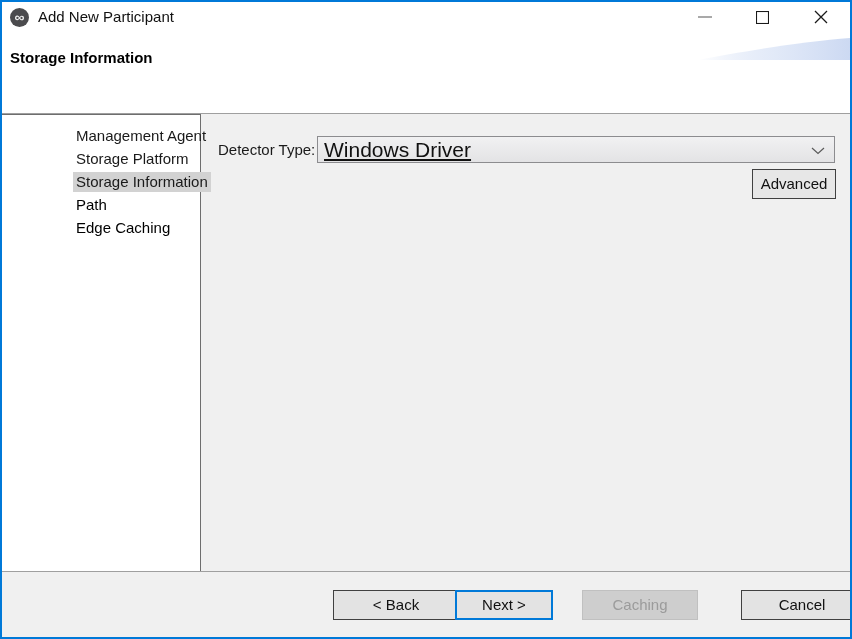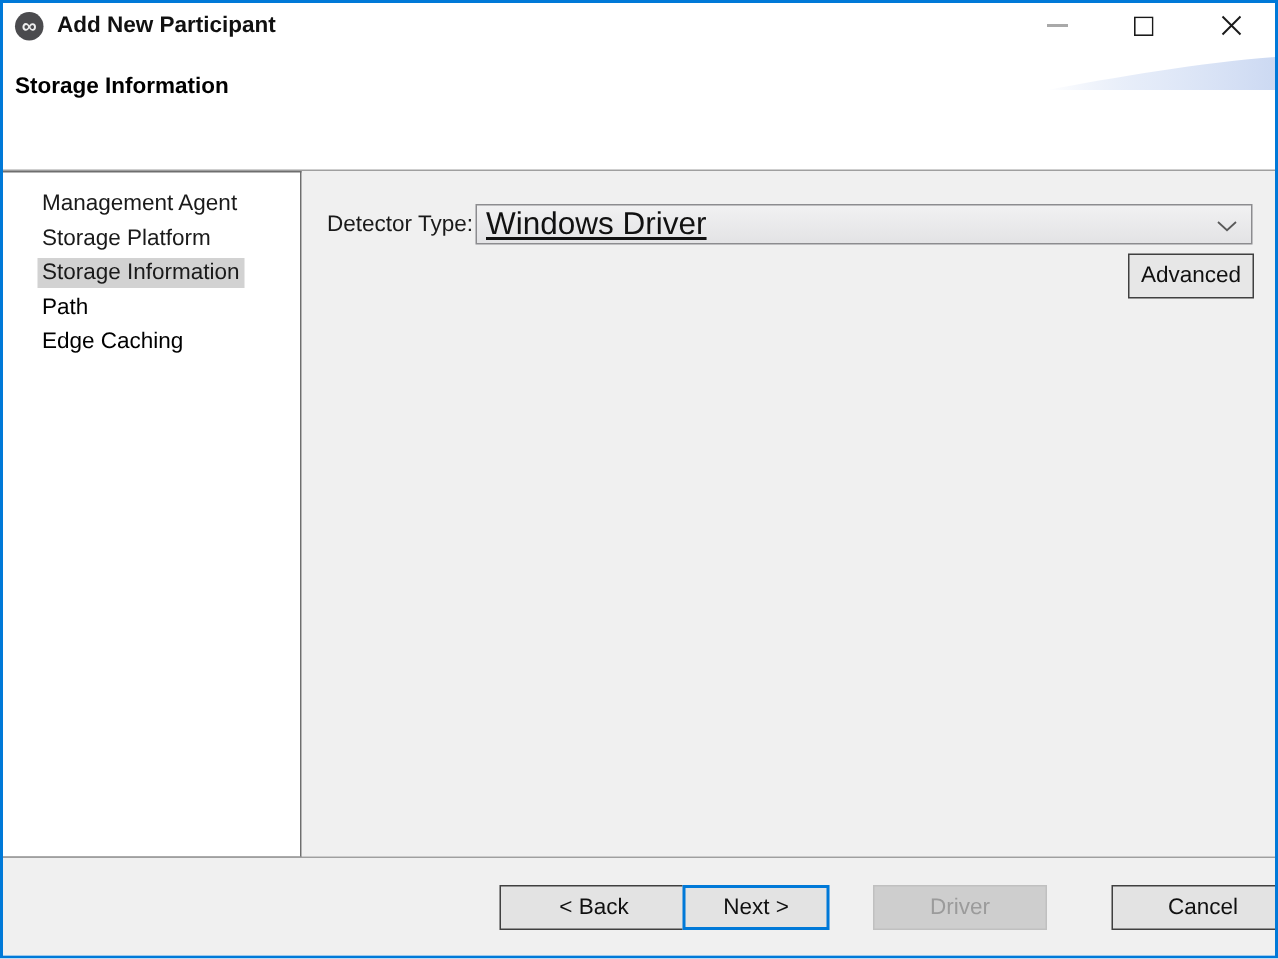--- a/index.html
+++ b/index.html
@@ -11,42 +11,42 @@
     border:2px solid #0079d8; background:#ffffff; overflow:hidden;
   }
 
   
   .titlebar { position:absolute; left:0; top:0; right:0; height:30px; background:#ffffff; }
   .app-icon {
     position:absolute; left:8px; top:6px; width:19px; height:19px;
     background:#4b4b4e; border-radius:50%;
     color:#ededed; font-size:14px; line-height:18px; text-align:center; font-weight:bold;
   }
-  .title-text { position:absolute; left:36px; top:0; height:30px; line-height:30px; font-size:15px; color:#111;font-weight:bold; }
+  .title-text { position:absolute; left:36px; top:0; height:30px; line-height:30px; font-size:15px; color:#111; }
   .tb-btn { position:absolute; top:0; width:45px; height:30px; display:flex; align-items:center; justify-content:center; }
   .tb-min { left:680px; }
   .tb-max { left:738px; }
   .tb-close { left:796px; }
   .min-dash { width:14px; height:2px; background:#a9a9a9; }
 
   
   .header { position:absolute; left:0; top:30px; right:0; height:81px; background:#ffffff; }
   .header-title { position:absolute; left:8px; top:17px; font-size:15px; font-weight:bold; color:#000; }
   .header-subtitle { position:absolute; left:15px; top:49px; font-size:15px; color:#101010; }
   .swoosh { position:absolute; right:0; top:4px; }
   .sep-header { position:absolute; left:0; top:111px; right:0; height:1px; background:#9f9f9f; }
 
   
   .content-pane { position:absolute; left:199px; top:112px; right:0; height:457px; background:#f0f0f0; }
 
   .sidebar {
     position:absolute; left:0; top:112px; width:199px; height:458px;
     background:#ffffff; border:1px solid #6e6e6e; border-left:none;
   }
-  .nav-list { padding-top:9px; }
+  .nav-list { padding-top:9px;margin-left:48px; }
   .nav-item { height:23px; line-height:23px; padding-left:23px; font-size:15px; white-space:nowrap; }
   .nav-item span { padding:1px 3px 2px 3px; }
   .nav-item.selected span { background:#d2d2d2; }
   .nav-item.disabled { color:#000000; }
 
   .field-label { position:absolute; left:216px; top:134px; height:27px; line-height:27px; font-size:15px; }
   .combo {
     position:absolute; left:315px; top:134px; width:518px; height:27px;
     border:1px solid #8c8c8f;
     background:linear-gradient(#f1f1f2, #e3e3e5);
@@ -135,16 +135,16 @@
     <svg class="combo-chevron" width="14" height="8">
       <polyline points="1,1 7,6.5 13,1" fill="none" stroke="#5a5a5a" stroke-width="1.2"></polyline>
     </svg>
   </div>
   <div class="btn btn-advanced">Advanced</div>
 
   <div class="sep-footer"></div>
   <div class="footer"></div>
   <div class="btn btn-back">&lt; Back</div>
   <div class="btn btn-next">Next &gt;</div>
-  <div class="btn btn-finish">Driver</div>
+  <div class="btn btn-finish">Caching</div>
   <div class="btn btn-cancel">Cancel</div>
 
 </div>
 
 </body></html>

